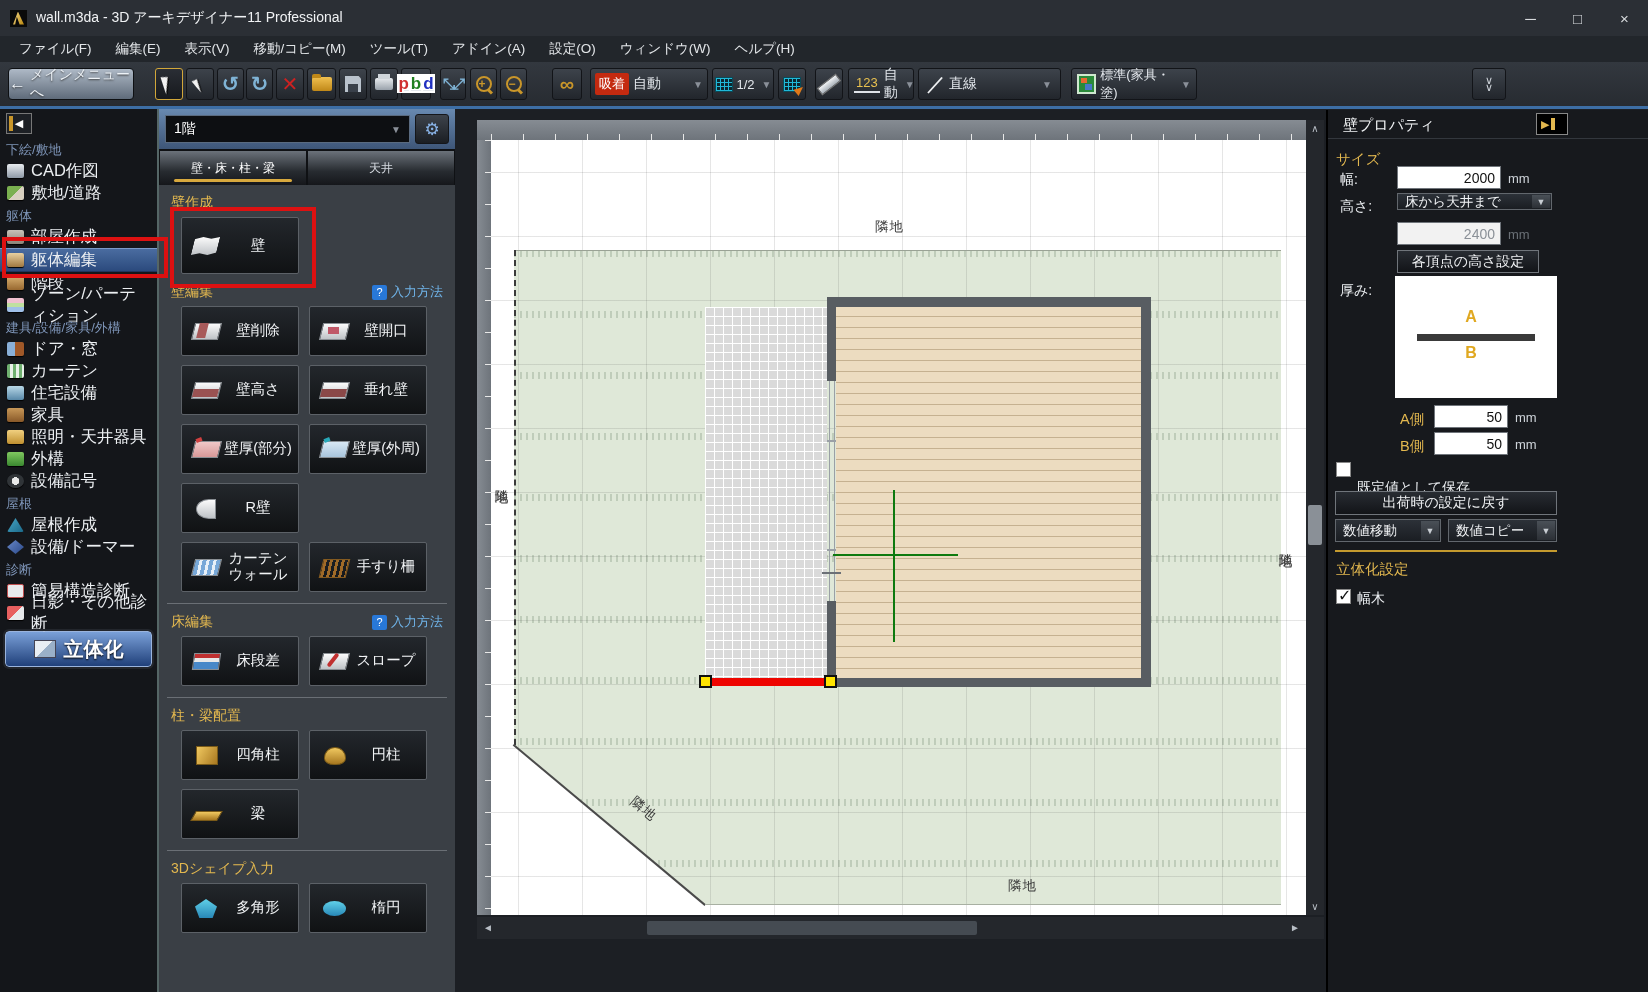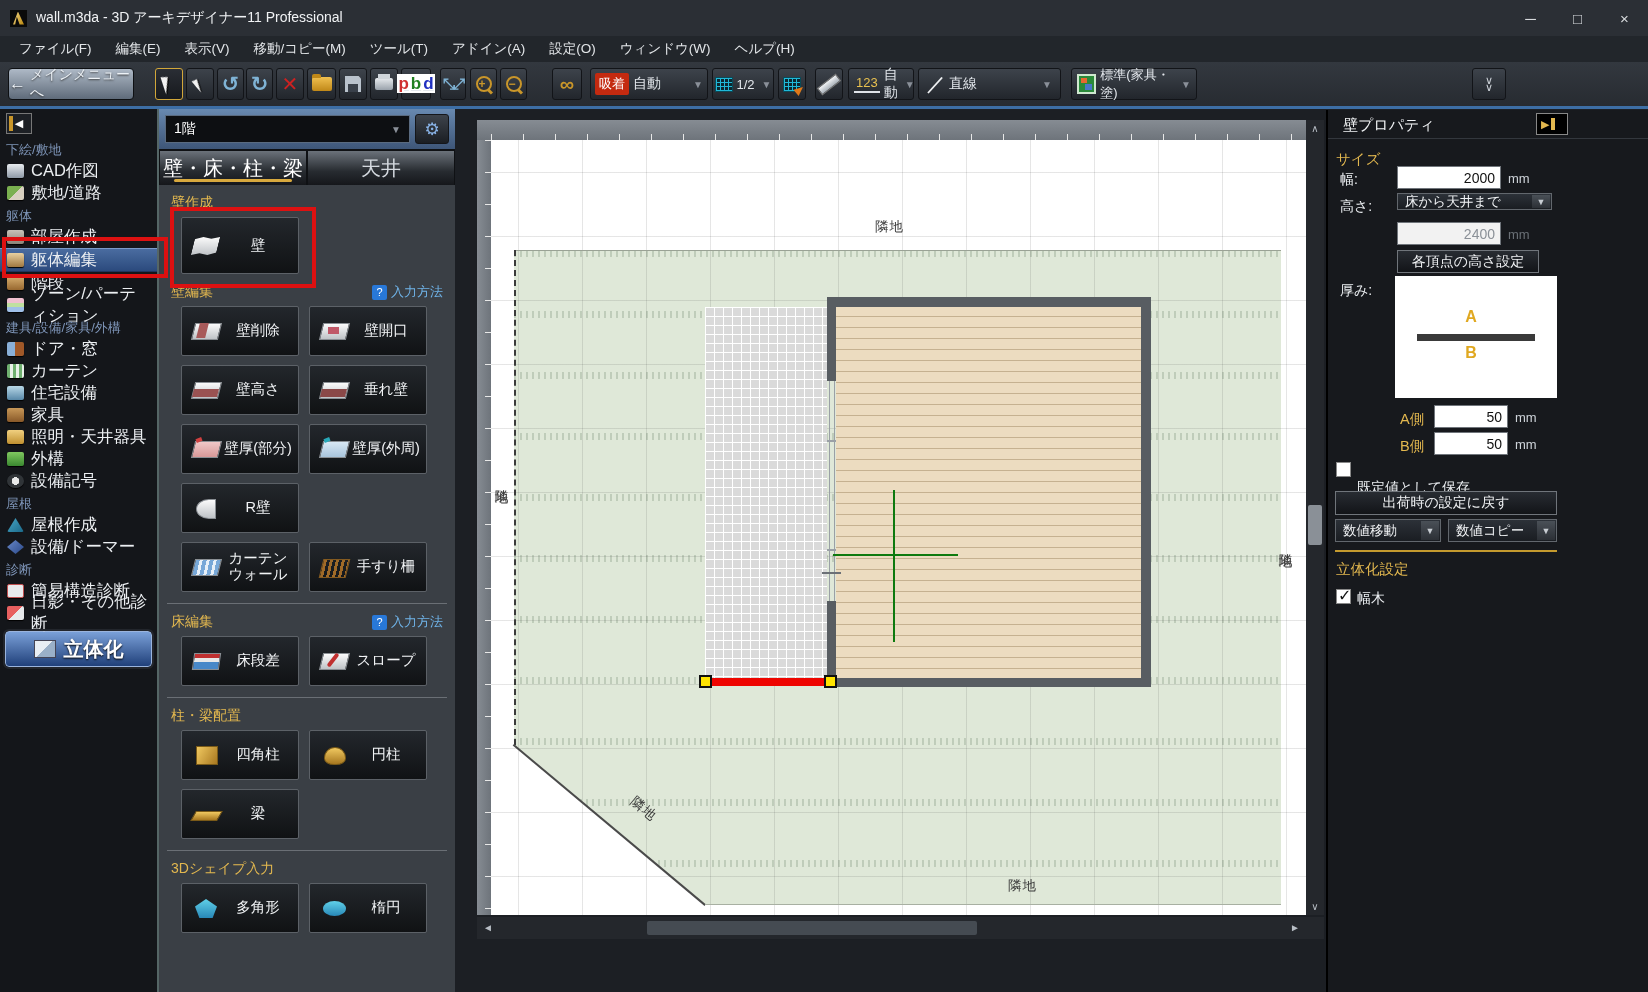--- a/index.html
+++ b/index.html
@@ -82,21 +82,21 @@
             color:#fff;font-size:20px;font-weight:bold;text-shadow:0 1px 2px #000;}
   .cube-ico{width:20px;height:16px;background:linear-gradient(135deg,#e8eef4 50%,#9ab0c8 50%);border:1px solid #445;}
   
   #toolpanel{position:absolute;left:157px;top:109px;width:298px;bottom:0;background:#3a3f45;border-left:2px solid #566;box-sizing:border-box;}
   #floorrow{height:40px;background:linear-gradient(#6889b0,#3e5678);display:flex;align-items:center;padding:0 6px;gap:5px;}
   #floorsel{flex:1;height:26px;background:#0d0f12;border:1px solid #5a6b80;display:flex;align-items:center;
             color:#fff;font-size:14px;padding:0 8px;justify-content:space-between;}
   #gearbtn{width:32px;height:28px;background:linear-gradient(#3d434b,#1b1e23);border:1px solid #14161a;border-radius:3px;
            color:#8ab4e8;font-size:17px;display:flex;align-items:center;justify-content:center;}
   #tabs{display:flex;background:#0f1114;height:36px;}
-  .tab{flex:1;display:flex;align-items:center;justify-content:center;font-size:20px;color:#d4d9df;
+  .tab{flex:1;display:flex;align-items:center;justify-content:center;font-size:12px;color:#d4d9df;
        background:linear-gradient(#6b727a,#272b30 60%,#15171b);margin:2px 1px 0;position:relative;}
   .tab.active{color:#fff;}
   .tab.active:after{content:"";position:absolute;left:14px;right:14px;bottom:3px;height:3px;background:#d8a93e;border-radius:2px;}
   .sect{color:#e3b84f;font-size:14px;margin:9px 12px 5px;display:flex;justify-content:space-between;align-items:center;}
   .help{color:#6fb3e8;font-size:13px;display:flex;gap:4px;align-items:center;}
   .qmark{background:#2878d8;color:#fff;width:15px;height:15px;display:inline-flex;align-items:center;justify-content:center;font-size:11px;border-radius:2px;}
   .tgrid{display:grid;grid-template-columns:118px 118px;column-gap:10px;row-gap:9px;padding:0 0 0 22px;}
   .tool{height:50px;background:linear-gradient(#23272c,#101214);border:1px solid #5c6167;border-radius:2px;
         display:flex;align-items:center;color:#f2f4f6;font-size:14.5px;box-sizing:border-box;}
   .tool span.lbl{flex:1;text-align:center;white-space:pre-line;line-height:1.1;padding-right:4px;}

